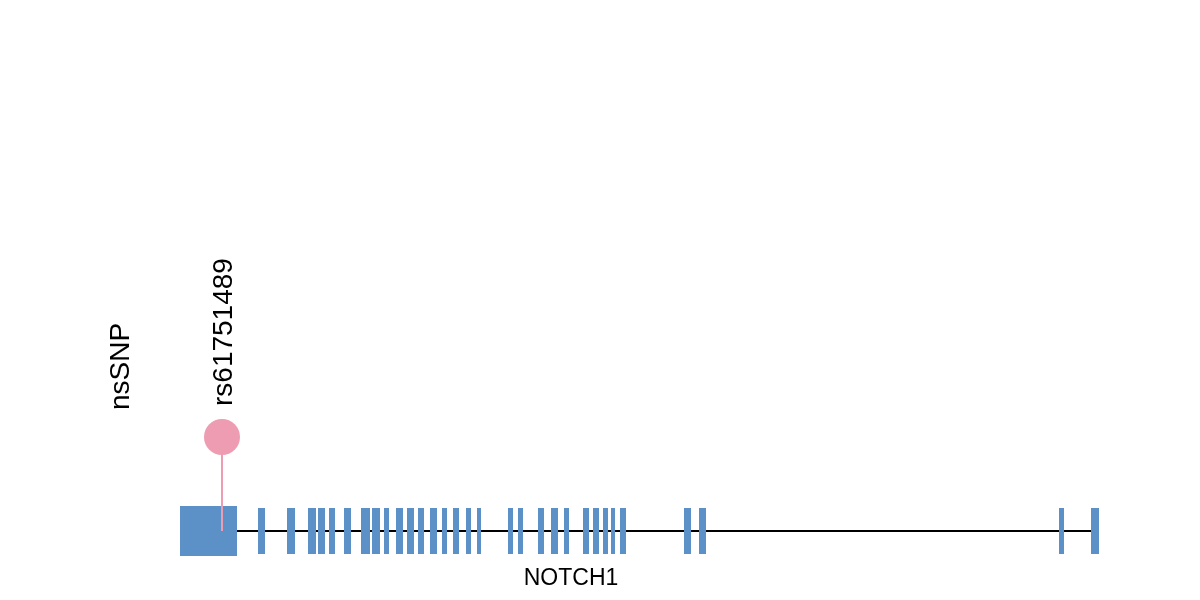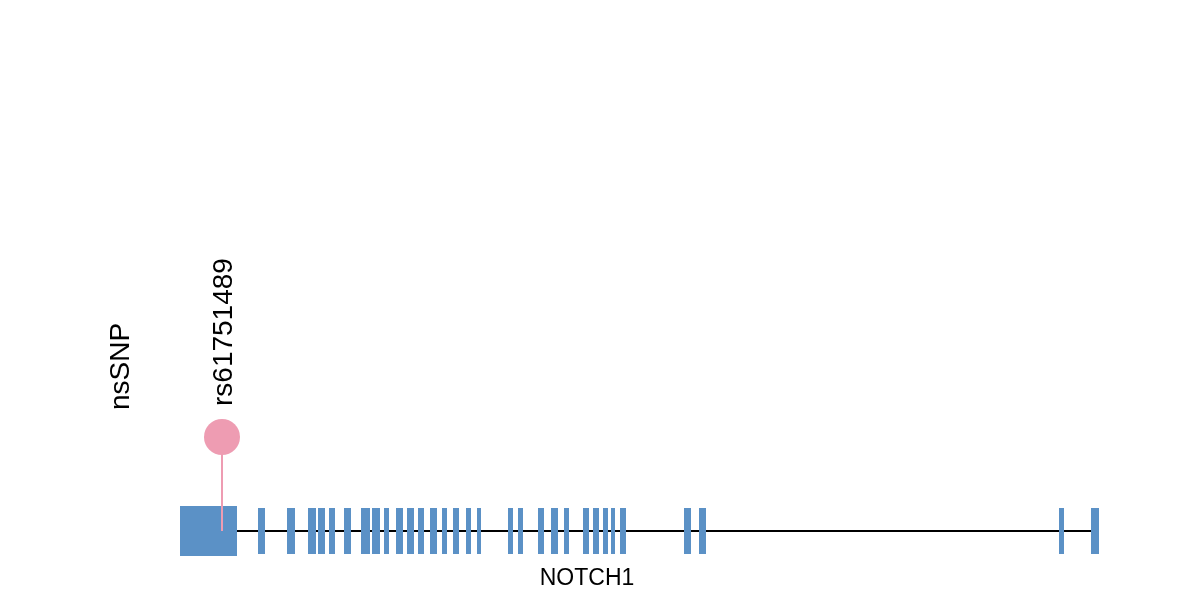--- a/index.html
+++ b/index.html
@@ -18,21 +18,21 @@
     transform: rotate(-90deg);
     white-space: nowrap;
     font-size: 28px;
     line-height: 28px;
     color: #000;
   }
   #track-label { left: 106px; top: 410px; }
   #snp-label   { left: 209px; top: 406px; }
   #gene-label {
     position: absolute;
-    left: 587px;
+    left: 571px;
     top: 564px;
     transform: translateX(-50%);
     font-size: 23px;
     color: #000;
   }
   #backbone { position: absolute; }
   .exon { position: absolute; }
   .stem { position: absolute; }
   .lollipop-circle { position: absolute; border-radius: 50%; }
   #exon-layer { position: absolute; inset: 0; }

